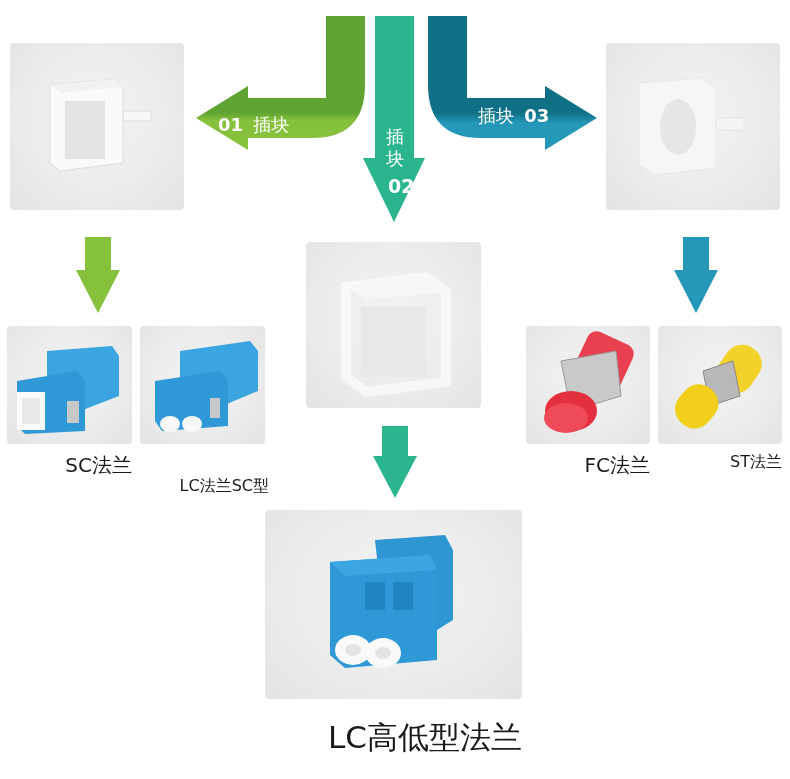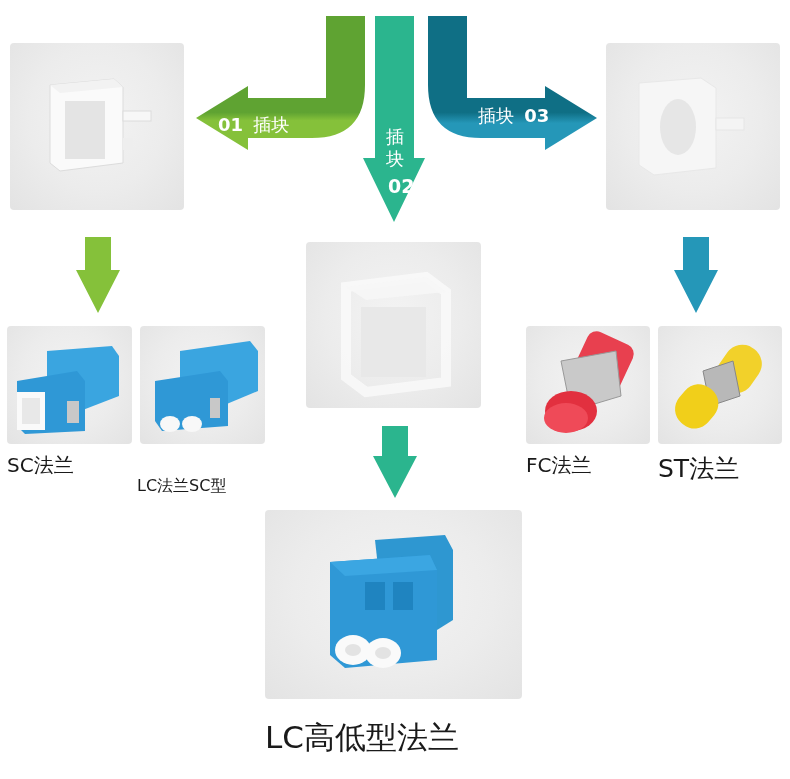--- a/index.html
+++ b/index.html
@@ -1,20 +1,20 @@
 <!DOCTYPE html>
 <html><head>
 <meta charset="utf-8">
 <style>
   html,body{margin:0;padding:0;background:#fff;}
   body{width:790px;height:779px;position:relative;overflow:hidden;font-family:"DejaVu Sans","Liberation Sans",sans-serif;}
   .card{position:absolute;background:#ebebeb;border-radius:4px;overflow:hidden;
     background:radial-gradient(ellipse at 50% 45%,#f3f3f3 0%,#ececec 55%,#e3e3e3 100%);}
   .card svg{position:absolute;left:0;top:0;width:100%;height:100%;}
-  .label{position:absolute;color:#1a1a1a;text-align:left;white-space:nowrap;}
+  .label{position:absolute;color:#1a1a1a;text-align:right;white-space:nowrap;}
   .arrows{position:absolute;left:0;top:0;width:790px;height:779px;}
   .atext{position:absolute;color:#fff;font-weight:bold;white-space:nowrap;}
 </style>
 </head>
 <body>
 
 <svg class="arrows" viewBox="0 0 790 779">
   <defs>
     <linearGradient id="gGreen" x1="0" y1="0" x2="0" y2="1">
       <stop offset="0" stop-color="#5fa332"></stop>
@@ -119,21 +119,21 @@
 </div>
 <div class="label" style="left:526px;top:452px;width:124px;font-size:20px;">FC法兰</div>
 
 <div class="card" style="left:658px;top:326px;width:124px;height:118px;">
   <svg viewBox="0 0 124 118">
     <rect x="62" y="18" width="38" height="50" rx="18" fill="#f2d12a" transform="rotate(35 81 43)"></rect>
     <polygon points="45,45 75,35 82,70 52,80" fill="#b8b8b8" stroke="#888"></polygon>
     <rect x="20" y="58" width="38" height="45" rx="18" fill="#f1cf1a" transform="rotate(40 39 80)"></rect>
   </svg>
 </div>
-<div class="label" style="left:658px;top:452px;width:124px;font-size:25px;">ST法兰</div>
+<div class="label" style="left:658px;top:452px;width:124px;font-size:16px;">ST法兰</div>
 
 <div class="card" style="left:265px;top:510px;width:257px;height:189px;">
   <svg viewBox="0 0 257 189">
     <polygon points="110,30 180,25 188,40 188,110 140,140 120,120" fill="#2e97d1"></polygon>
     <polygon points="65,52 165,45 172,60 172,150 80,158 65,145" fill="#2f98d6"></polygon>
     <polygon points="65,52 165,45 172,60 80,66" fill="#3ba6e2"></polygon>
     <rect x="100" y="72" width="20" height="28" fill="#1f84c0"></rect>
     <rect x="128" y="72" width="20" height="28" fill="#1f84c0"></rect>
     <ellipse cx="88" cy="140" rx="18" ry="15" fill="#fafafa"></ellipse>
     <ellipse cx="88" cy="140" rx="8" ry="6" fill="#e3e3e3"></ellipse>

